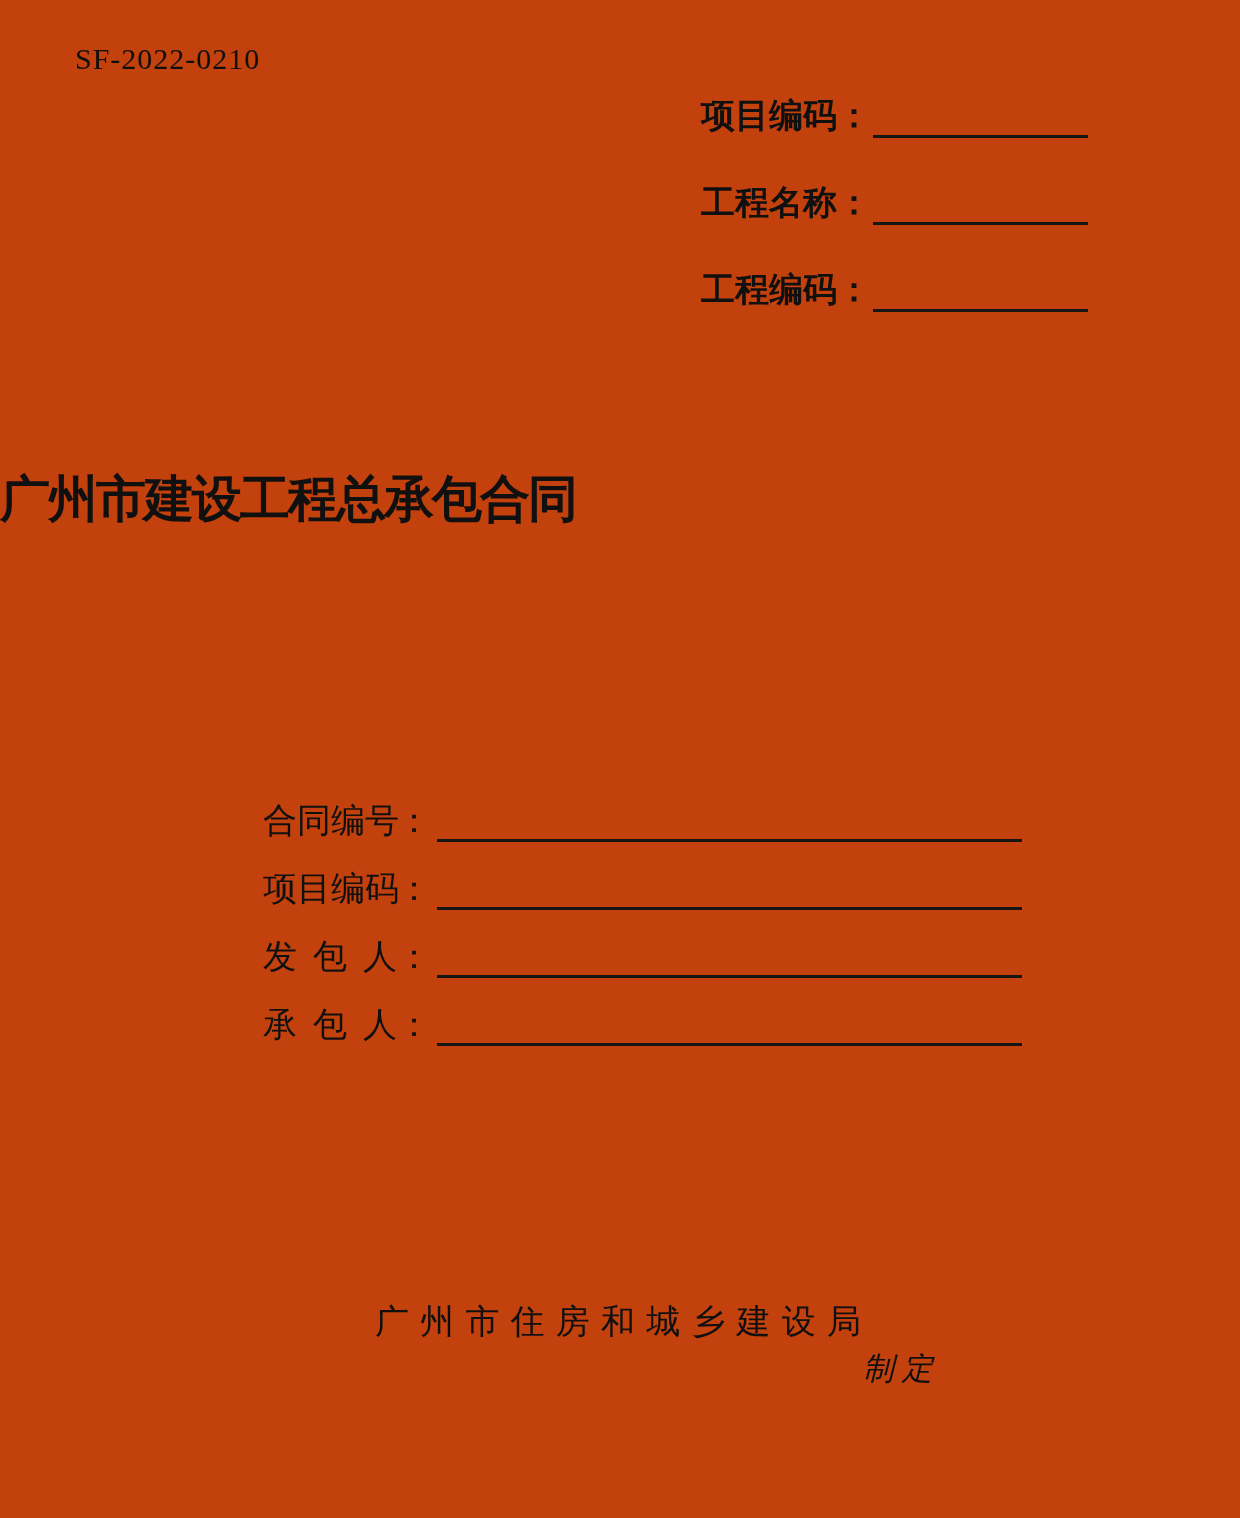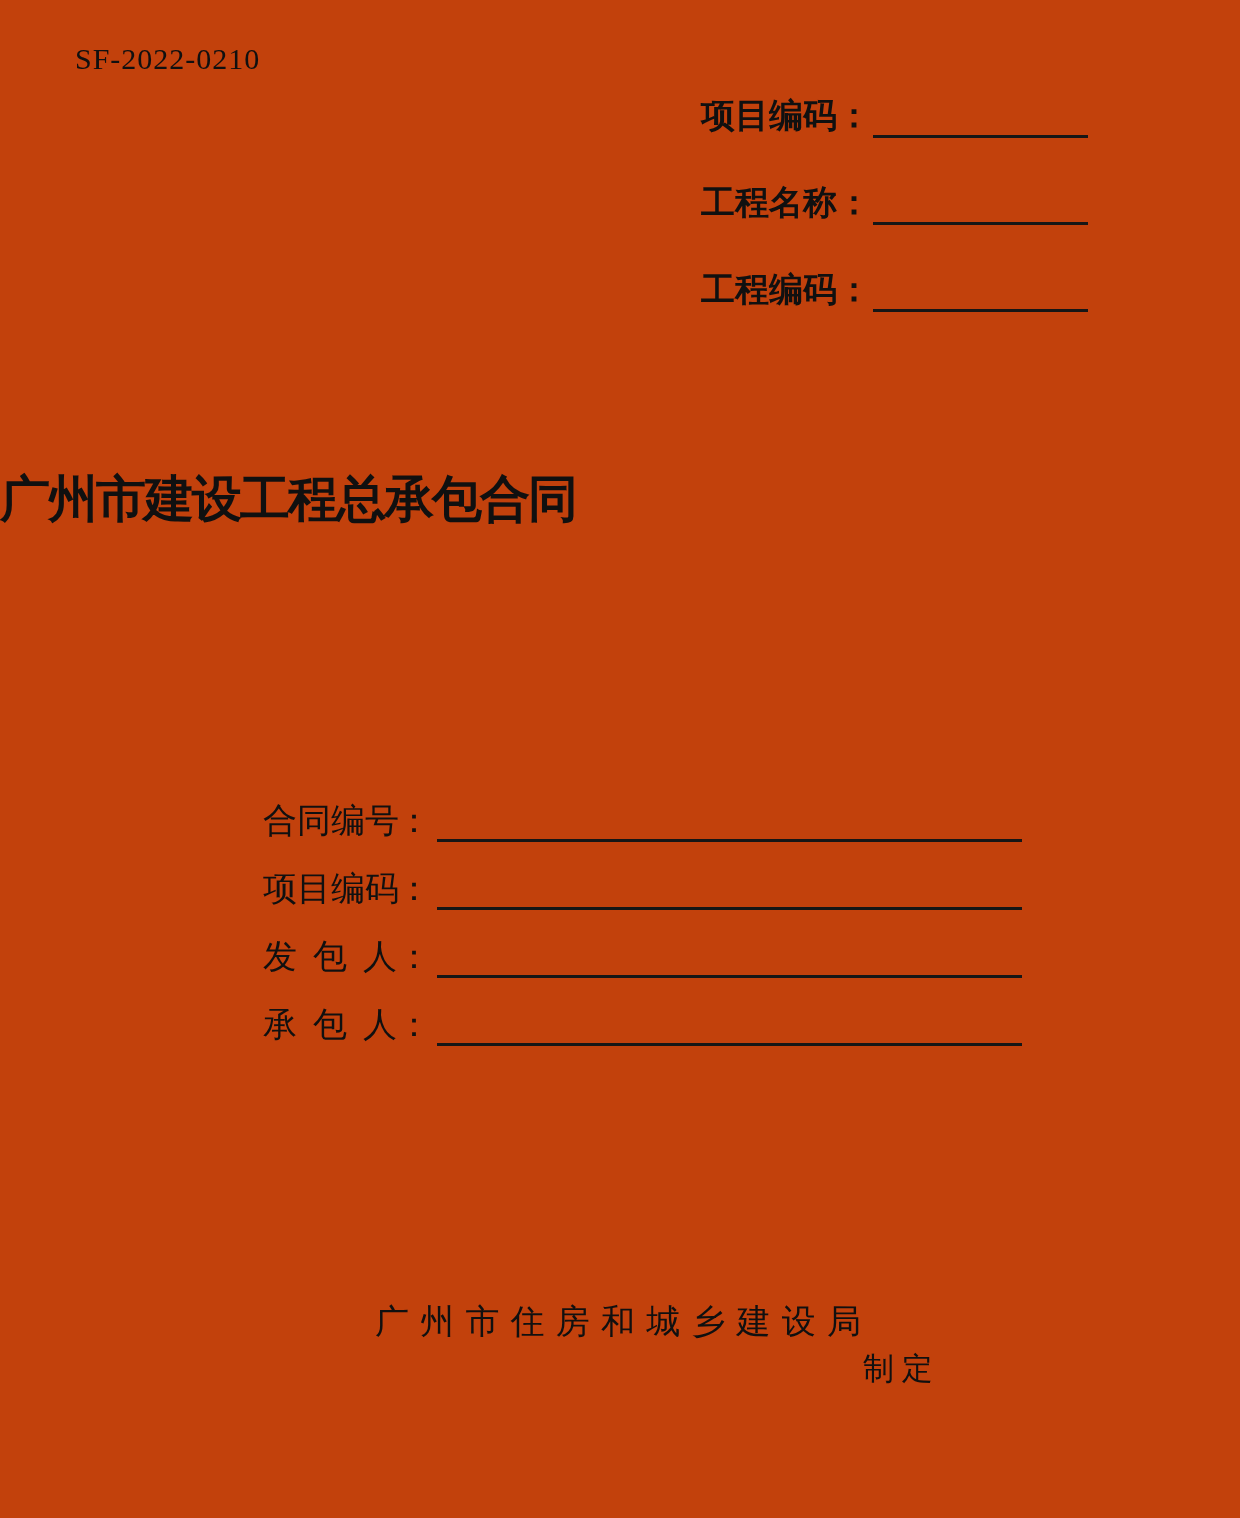--- a/index.html
+++ b/index.html
@@ -113,20 +113,21 @@
   }
   .footer-line1 { top: 1300px; margin-left: 12px; }
   .footer-line2 { top: 1387px; }
   .footer-issued {
     position: absolute;
     left: 863px;
     top: 1349px;
     font-size: 31px;
     line-height: 40px;
     white-space: nowrap;
+    font-style: italic;
   }
 </style>
 </head>
 <body>
 
 <div class="page">
 
   <div class="doc-code">SF-2022-0210</div>
 
   <div class="header-fields">

